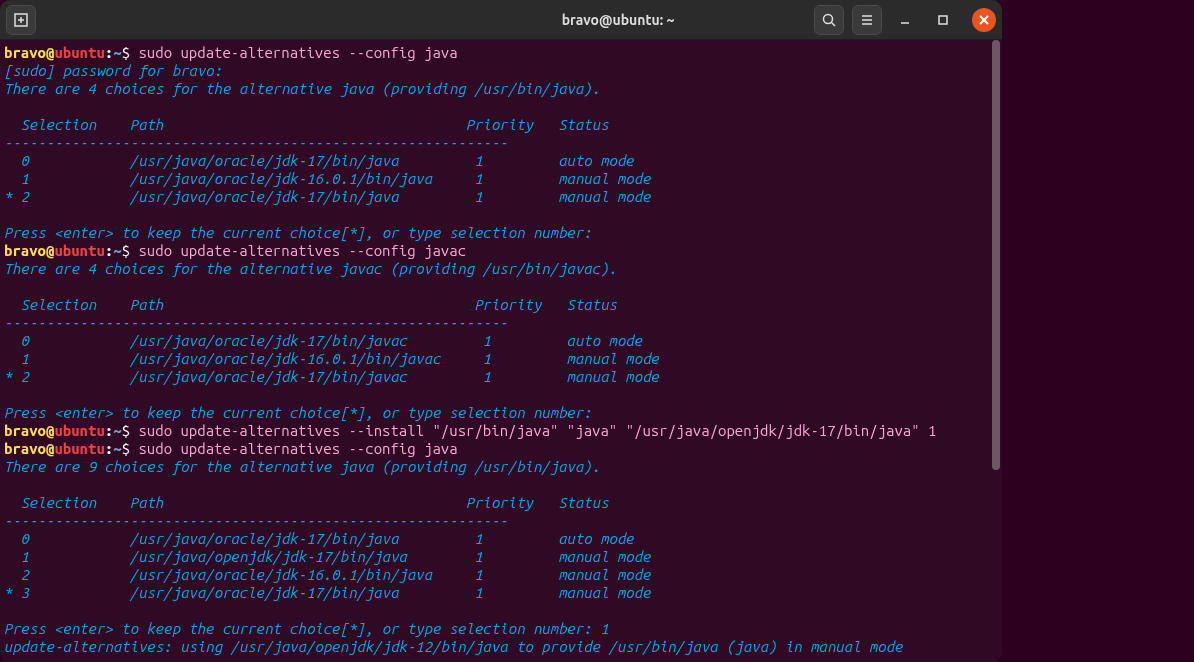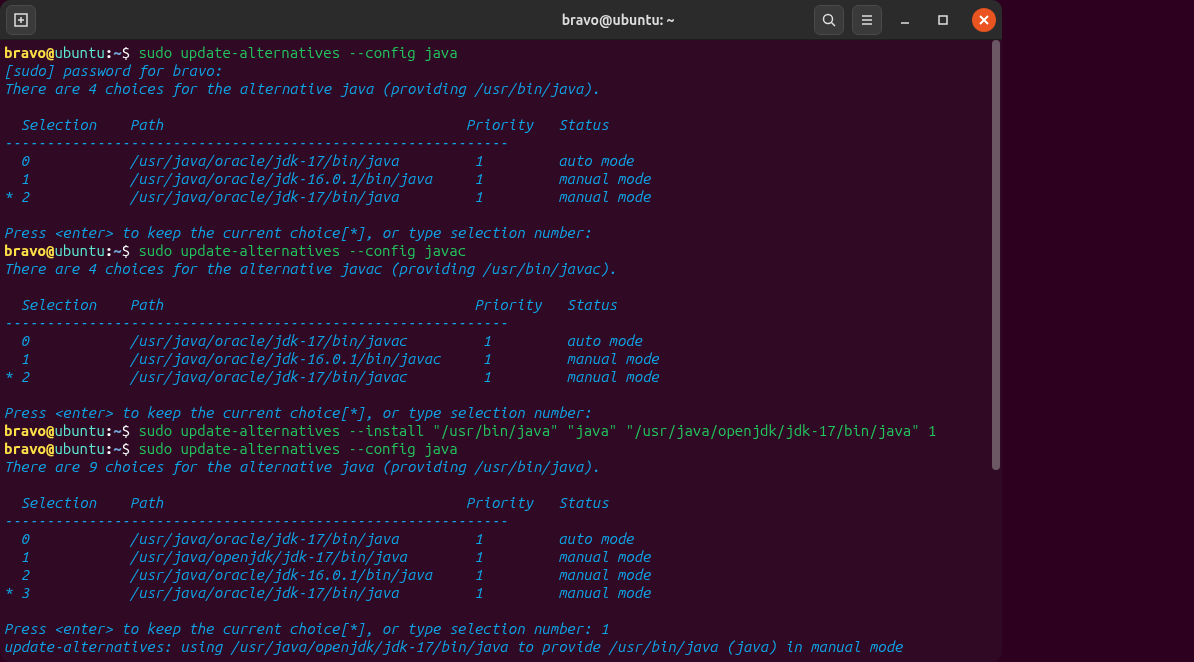--- a/index.html
+++ b/index.html
@@ -79,25 +79,25 @@
   }
   .scrollbar .thumb {
     position: absolute;
     left: 2px; right: 2px;
     top: 0;
     height: 430px;
     background: #6b5864;
     border-radius: 4px;
   }
   .user { color: #fde047; font-weight: bold; }
-  .host { color: #5eead4; font-weight: normal; margin-top: 32px; }
+  .host { color: #ef4444; font-weight: bold; margin-top: 32px; }
   .colon { color: #ffffff; font-weight: bold; }
   .path { color: #729fcf; font-weight: bold; }
   .dollar { color: #ffffff; }
-  .cmd { color: #22c55e; }
+  .cmd { color: #f9a8d4; }
   .out { color: #0ea5e9; font-style: italic; }
 </style>
 </head>
 <body>
 
 <div class="window">
   <div class="titlebar">
     <div class="tb-btn">
       <svg viewBox="0 0 16 16">
           <rect x="2" y="2" width="12" height="12" fill="none" stroke="currentColor" stroke-width="1.5"></rect>
@@ -167,18 +167,18 @@
 <span class="out">There are 9 choices for the alternative java (providing /usr/bin/java).</span>
 <span class="out"></span>
 <span class="out">  Selection    Path                                    Priority   Status</span>
 <span class="out">------------------------------------------------------------</span>
 <span class="out">  0            /usr/java/oracle/jdk-17/bin/java         1         auto mode</span>
 <span class="out">  1            /usr/java/openjdk/jdk-17/bin/java        1         manual mode</span>
 <span class="out">  2            /usr/java/oracle/jdk-16.0.1/bin/java     1         manual mode</span>
 <span class="out">* 3            /usr/java/oracle/jdk-17/bin/java         1         manual mode</span>
 <span class="out"></span>
 <span class="out">Press &lt;enter&gt; to keep the current choice[*], or type selection number: 1</span>
-<span class="out">update-alternatives: using /usr/java/openjdk/jdk-17/bin/java to provide /usr/bin/java (java) in manual mode</span></div>
+<span class="out">update-alternatives: using /usr/java/openjdk/jdk-12/bin/java to provide /usr/bin/java (java) in manual mode</span></div>
     <div class="scrollbar">
       <div class="thumb"></div>
     </div>
   </div>
 </div>
 
 </body></html>

